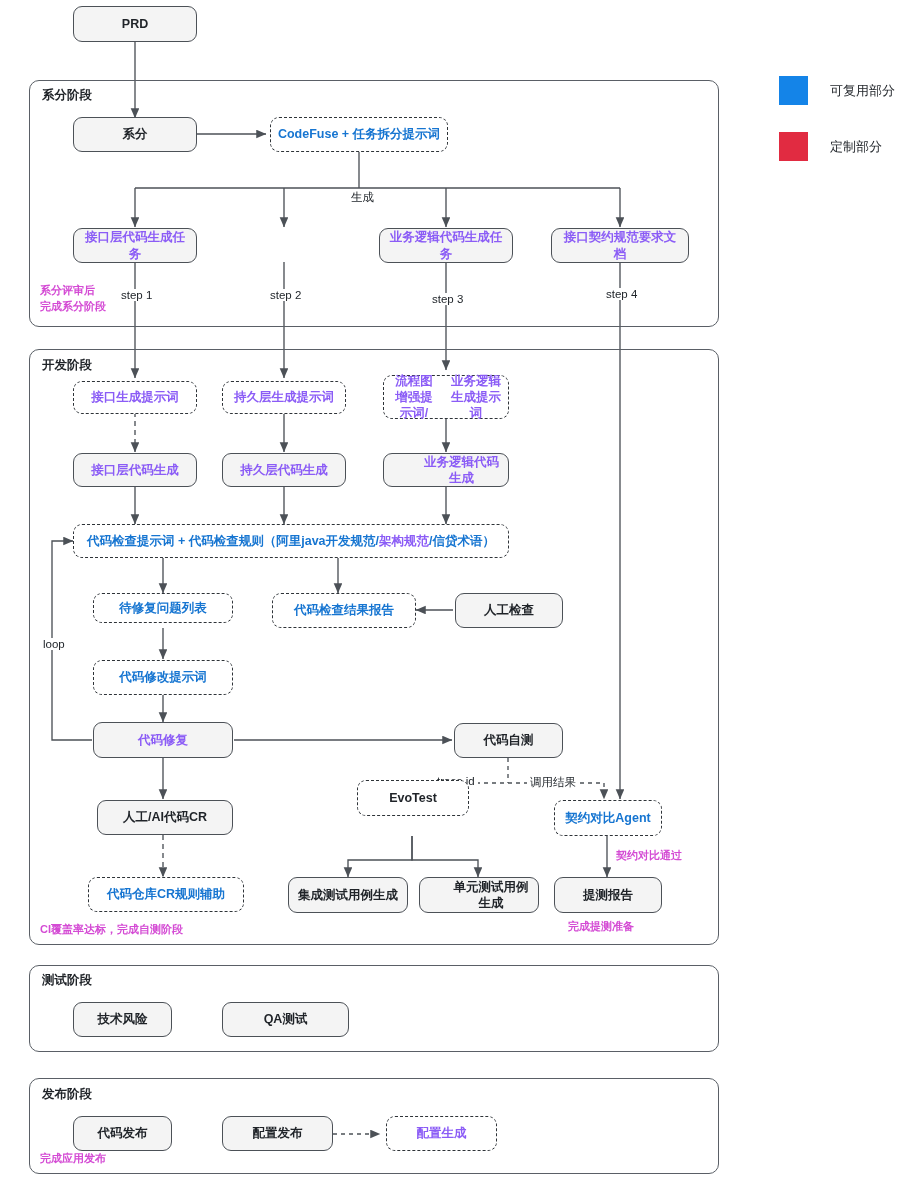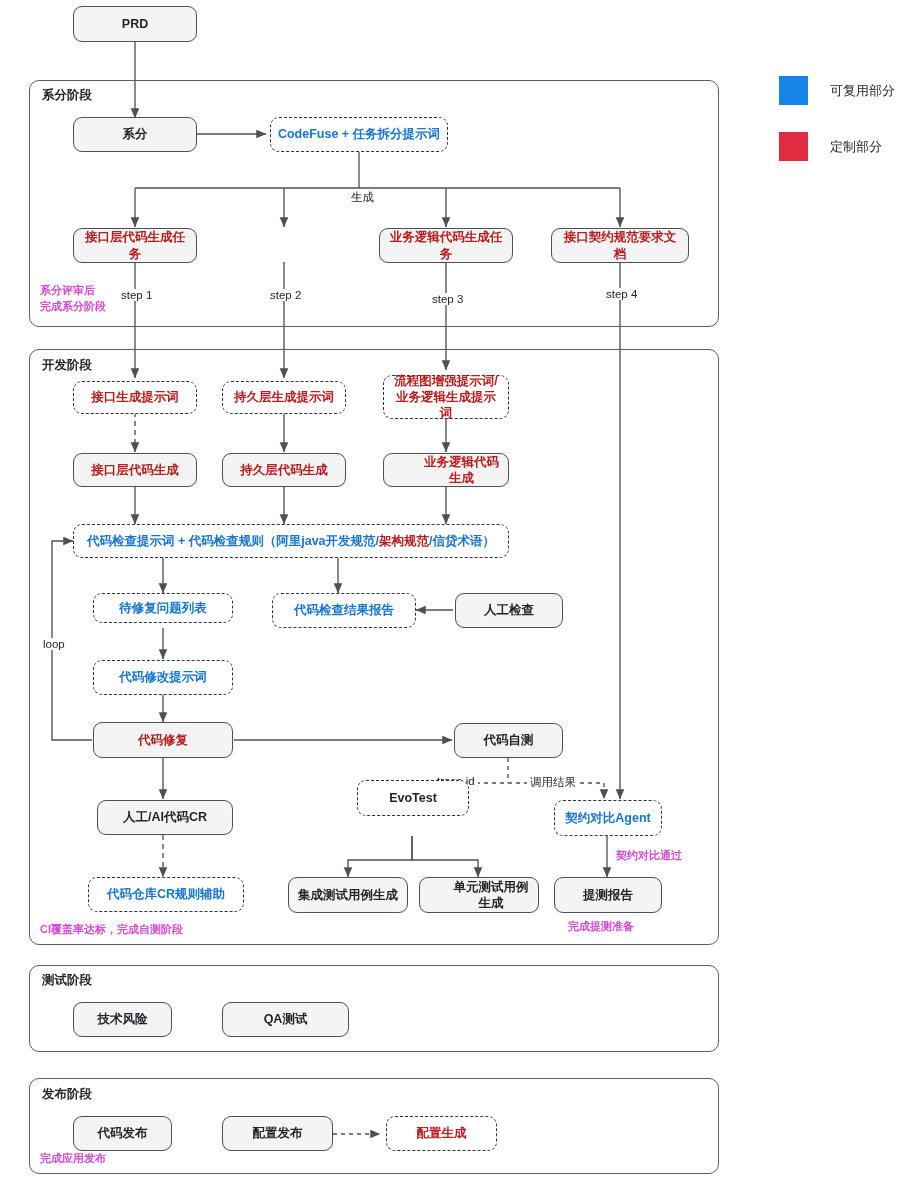--- a/index.html
+++ b/index.html
@@ -29,21 +29,21 @@
   }
   .node.solid{
     background:#f4f4f4;border:1.3px solid #4c5157;color:#1f2328;
   }
   .node.dashed{
     background:#ffffff;border:1.4px dashed #2e3338;color:#1f2328;
   }
   .node .txt{padding:0 6px;}
 
   .blue{color:#1675d1;}
-  .red{color:#b91c1c;}
+  .red{color:#8b5cf6;}
   .dark{color:#1f2328;}
 
   
   .elabel{
     position:absolute;font-size:11.5px;color:#21262b;white-space:nowrap;
     background:#ffffff;padding:0 3px;font-weight:normal;
   }
   .elabel.pink{color:#d44bd4;font-weight:bold;font-size:11px;}
 
   
@@ -171,21 +171,21 @@
 
   <div class="phase" style="left:29px;top:349px;width:688px;height:594px;"></div>
   <div class="phase-title" style="left:42px;top:357px;">开发阶段</div>
 
   <div class="node dashed" style="left:73px;top:381px;width:124px;height:33px;">
     <span class="txt red">接口生成提示词</span>
   </div>
   <div class="node dashed" style="left:222px;top:381px;width:124px;height:33px;">
     <span class="txt red">持久层生成提示词</span>
   </div>
-  <div class="node dashed" style="left:383px;top:375px;width:126px;height:44px;flex-direction:column;">
+  <div class="node dashed" style="left:383px;top:375px;width:126px;height:44px;flex-direction:row;">
     <span class="txt red">流程图增强提示词/</span>
     <span class="txt red">业务逻辑生成提示词</span>
   </div>
 
   <div class="node solid" style="left:73px;top:453px;width:124px;height:34px;">
     <span class="txt red">接口层代码生成</span>
   </div>
   <div class="node solid" style="left:222px;top:453px;width:124px;height:34px;">
     <span class="txt red">持久层代码生成</span>
   </div>

